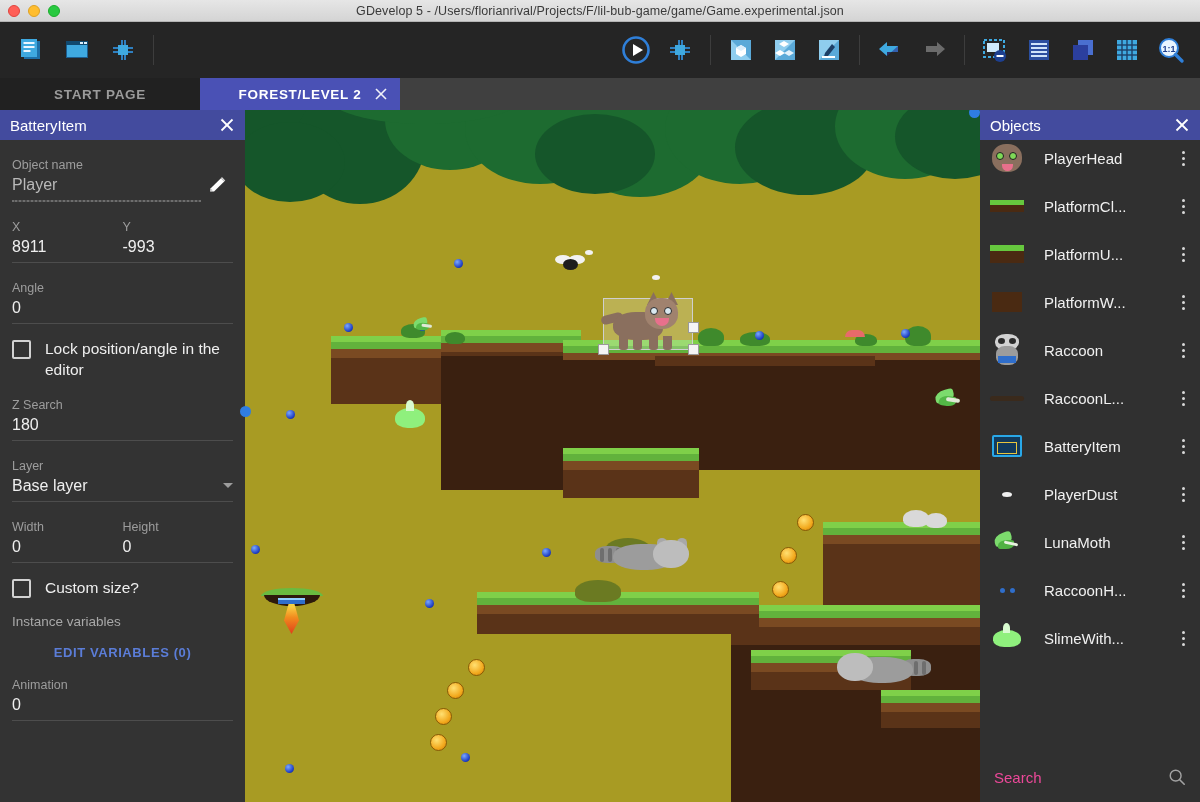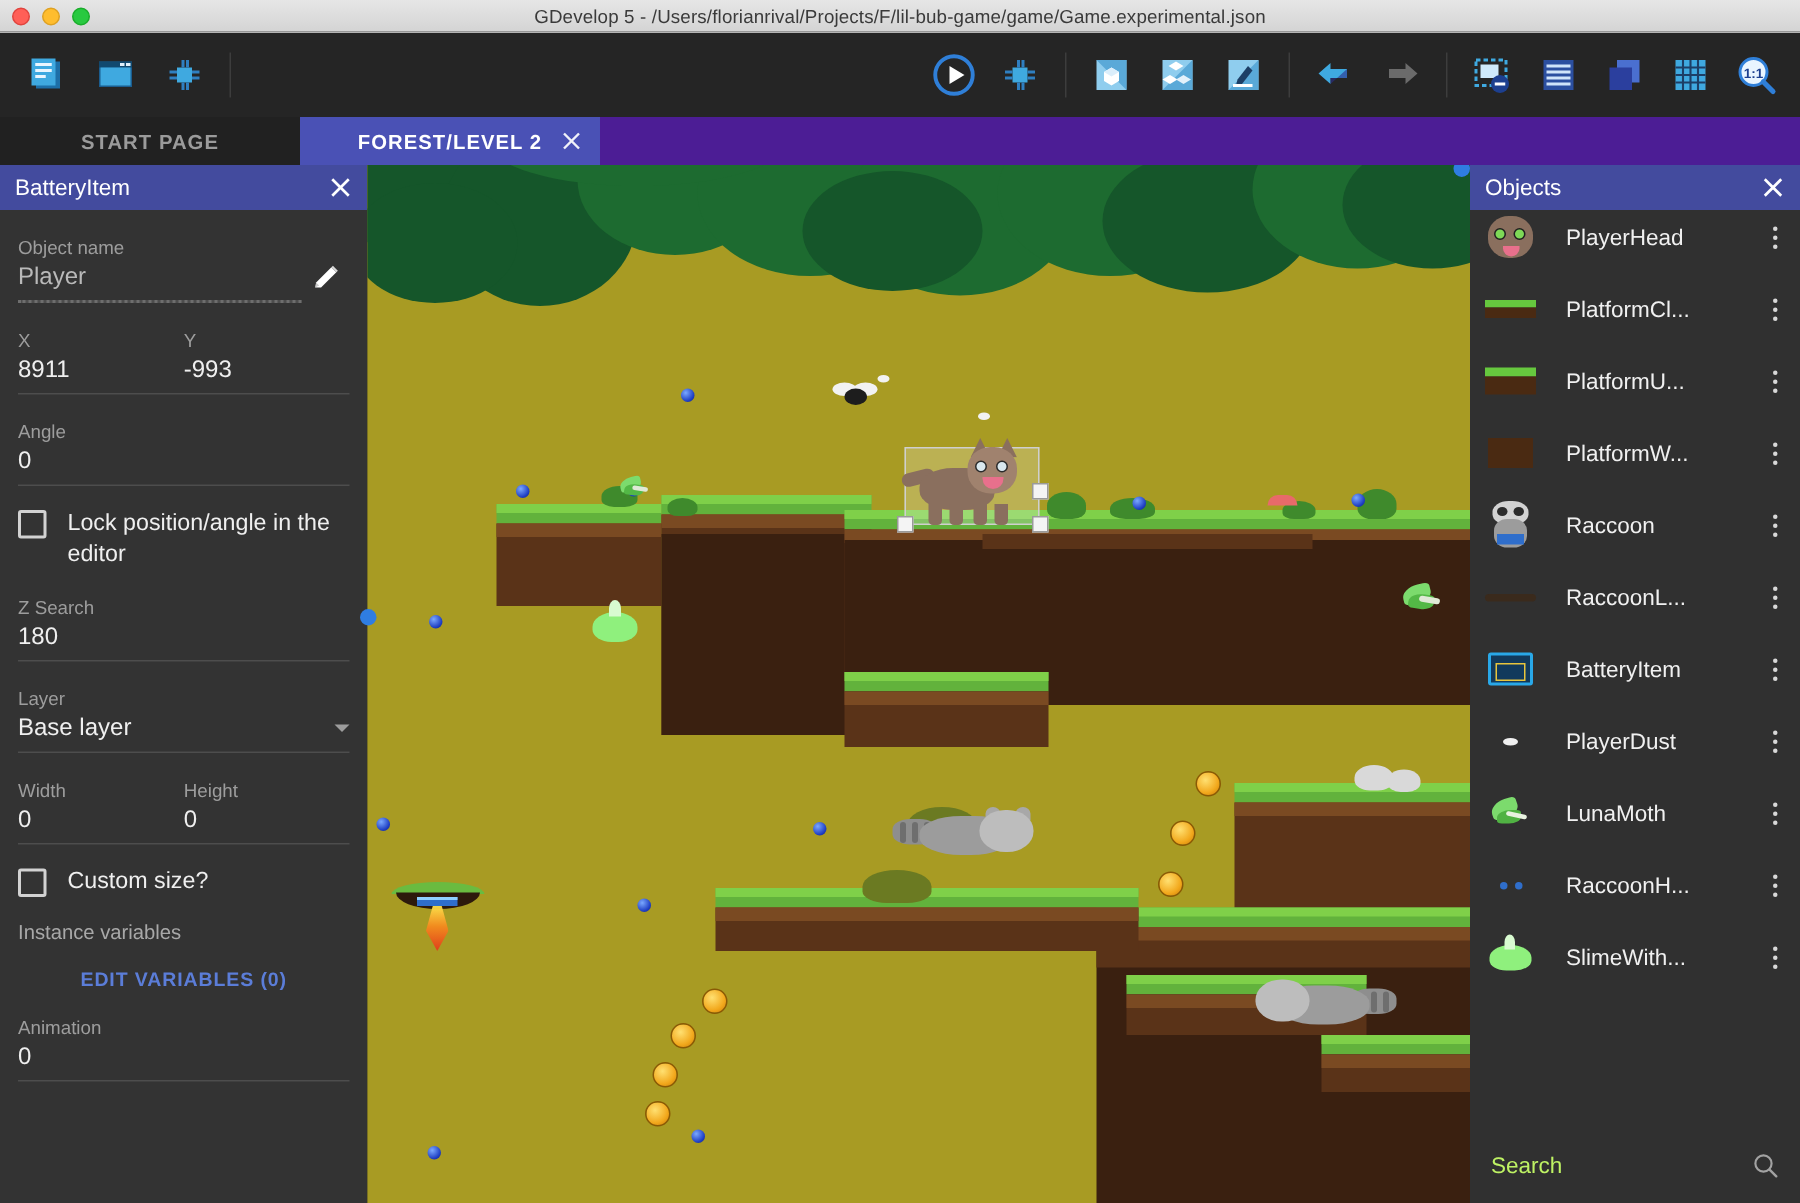--- a/index.html
+++ b/index.html
@@ -35,21 +35,21 @@
   .tbtn {
     width:42px; height:42px; display:flex; align-items:center; justify-content:center;
     border-radius:3px; cursor:pointer;
   }
   .sep { width:1px; height:30px; background:#3d3d3d; margin:0 5px; }
   .tb-right .sep { margin:0 7px; }
 
   
   .tabbar {
     position:absolute; left:0; top:78px; width:1200px; height:32px;
-    background:#4c1d95; display:flex; align-items:stretch;
+    background:#404040; display:flex; align-items:stretch;
   }
   .tab {
     display:flex; align-items:center; justify-content:center;
     font-size:13.5px; font-weight:bold; letter-spacing:0.7px;
     padding:0 22px; cursor:pointer; position:relative;
   }
   .tab.inactive { color:#9b9b9b; background:#212121; width:200px; }
   .tab.active { color:#ffffff; background:#4a51b5; width:200px; }
   .tab .tclose {
     position:absolute; right:12px; top:50%; transform:translateY(-50%);
@@ -191,21 +191,21 @@
   .obj-list { position:absolute; left:0; top:30px; width:220px; height:612px; overflow:hidden; }
   .obj-row { display:flex; align-items:center; height:48px; padding:0 8px 0 6px; cursor:pointer; }
   .obj-thumb { width:42px; height:36px; flex:0 0 auto; position:relative; display:flex; align-items:center; justify-content:center; }
   .obj-name { flex:1; font-size:15px; color:#f0f0f0; margin-left:16px; white-space:nowrap; overflow:hidden; }
   .kebab { width:18px; display:flex; flex-direction:column; align-items:center; gap:3px; cursor:pointer; }
   .kebab i { width:3px; height:3px; background:#d8d8d8; border-radius:50%; display:block; }
   .obj-search {
     position:absolute; left:0; bottom:0; width:220px; height:50px;
     display:flex; align-items:center; padding:0 14px; background:#303030;
   }
-  .obj-search .si { flex:1; font-size:15px; color:#bef264; }
+  .obj-search .si { flex:1; font-size:15px; color:#ec4899; }
   .obj-search .sicon { width:18px; height:18px; }
 
   
   .th-plat { width:34px; height:18px; position:relative; }
   .th-plat .g { position:absolute; left:0; top:0; width:100%; height:6px; background:#66c83e; }
   .th-plat .d { position:absolute; left:0; top:6px; width:100%; bottom:0; background:#4a2a12; }
   .th-wall { width:30px; height:20px; background:#4a2a12; }
   .th-red { width:22px; height:20px; background:#ff1313; }
   .th-check { width:5px; height:32px; background:#4a5d78; border-top:4px solid #d8d8d8; border-bottom:4px solid #d8d8d8; }
   .th-batt { width:30px; height:22px; background:#123a5c; border:2px solid #29a8e8; border-radius:2px; position:relative; }

